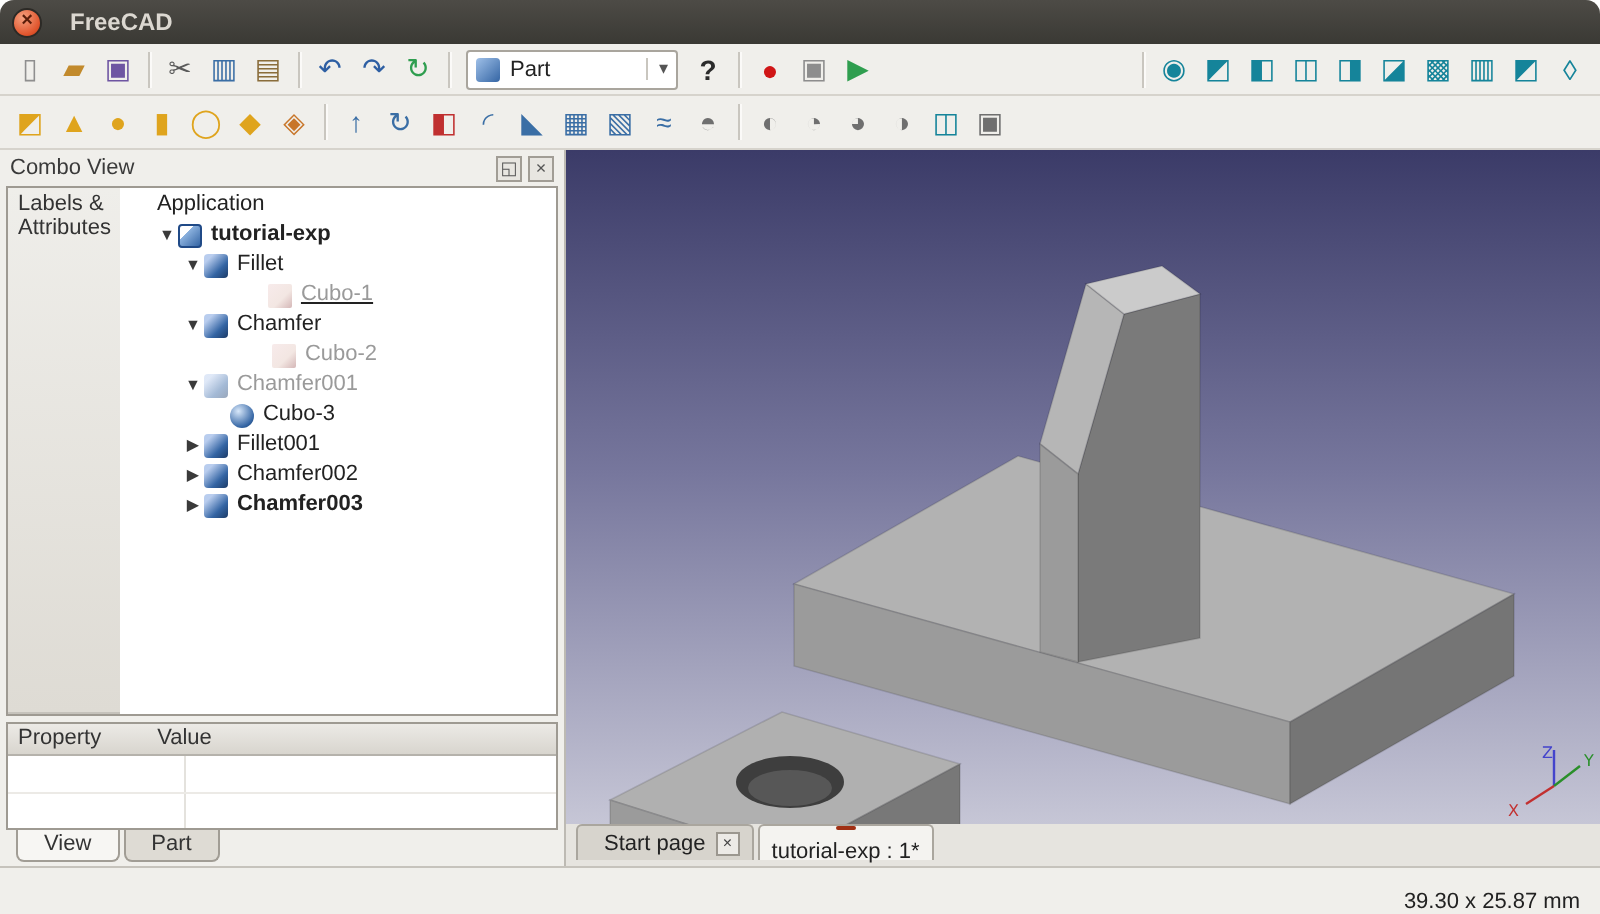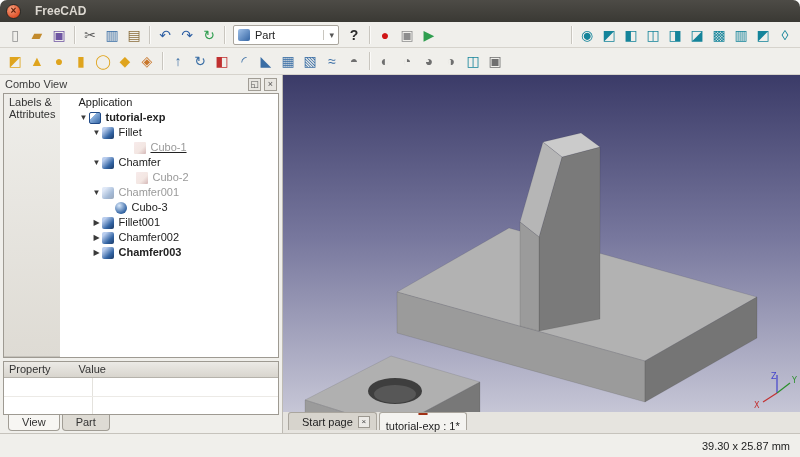--- a/index.html
+++ b/index.html
@@ -68,21 +68,21 @@
   .viewport svg { position:absolute; left:0; top:0; }
 
   .dtabbar { flex:0 0 21px; height:21px; display:flex; gap:2px; padding-left:5px; background:#e6e4df; }
   .dtab { display:flex; align-items:center; gap:5px; height:18px; border:1px solid #aaa69e; border-bottom:none; border-radius:3px 3px 0 0; background:#d7d4cd; padding:0 6px; }
   .dtab.active { background:#f4f3f0;flex-direction:column; }
   .dticon { width:10px; height:10px; }
   .ic-fcdoc { background:linear-gradient(135deg,#f5b08a 30%,#d9482b); border-radius:2px; border:1px solid #a03014; }
   .dtclose { width:12px; height:12px; border:1px solid #9b978f; background:#eceae6; font-size:8px; line-height:10px; text-align:center; color:#444; }
 
   
-  .statusbar { flex:0 0 24px; height:24px; background:#f0efeb; border-top:1px solid #c6c3bc; display:flex; align-items:center; justify-content:flex-end; padding:0 10px; color:#222; }
+  .statusbar { flex:0 0 24px; height:24px; background:#f0efeb; border-top:1px solid #c6c3bc; display:flex; align-items:flex-end; justify-content:flex-end; padding:0 10px; color:#222; }
 </style>
 </head>
 <body>
 
 <div class="window">
 
   <div class="titlebar">
     <div class="winclose">×</div>
     <span class="wtitle">FreeCAD</span>
   </div>

